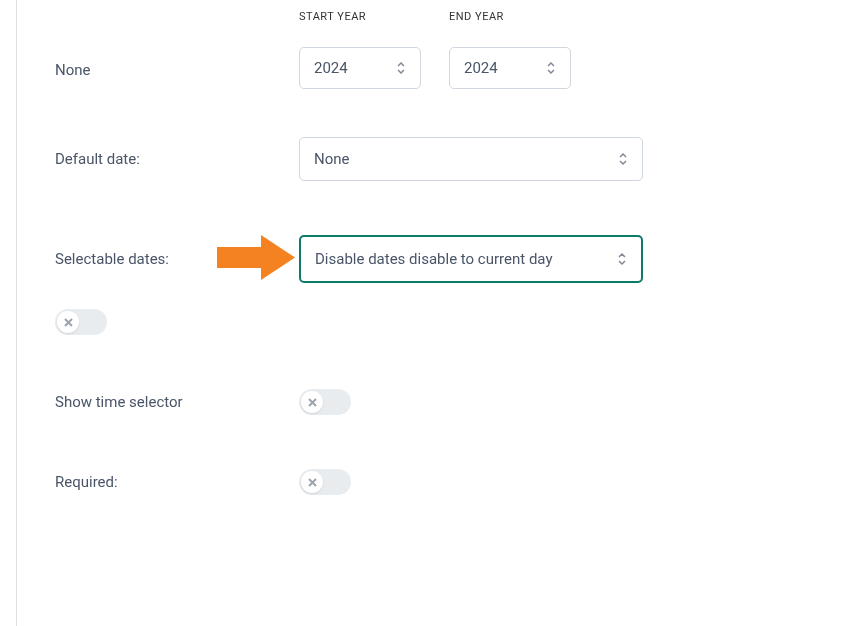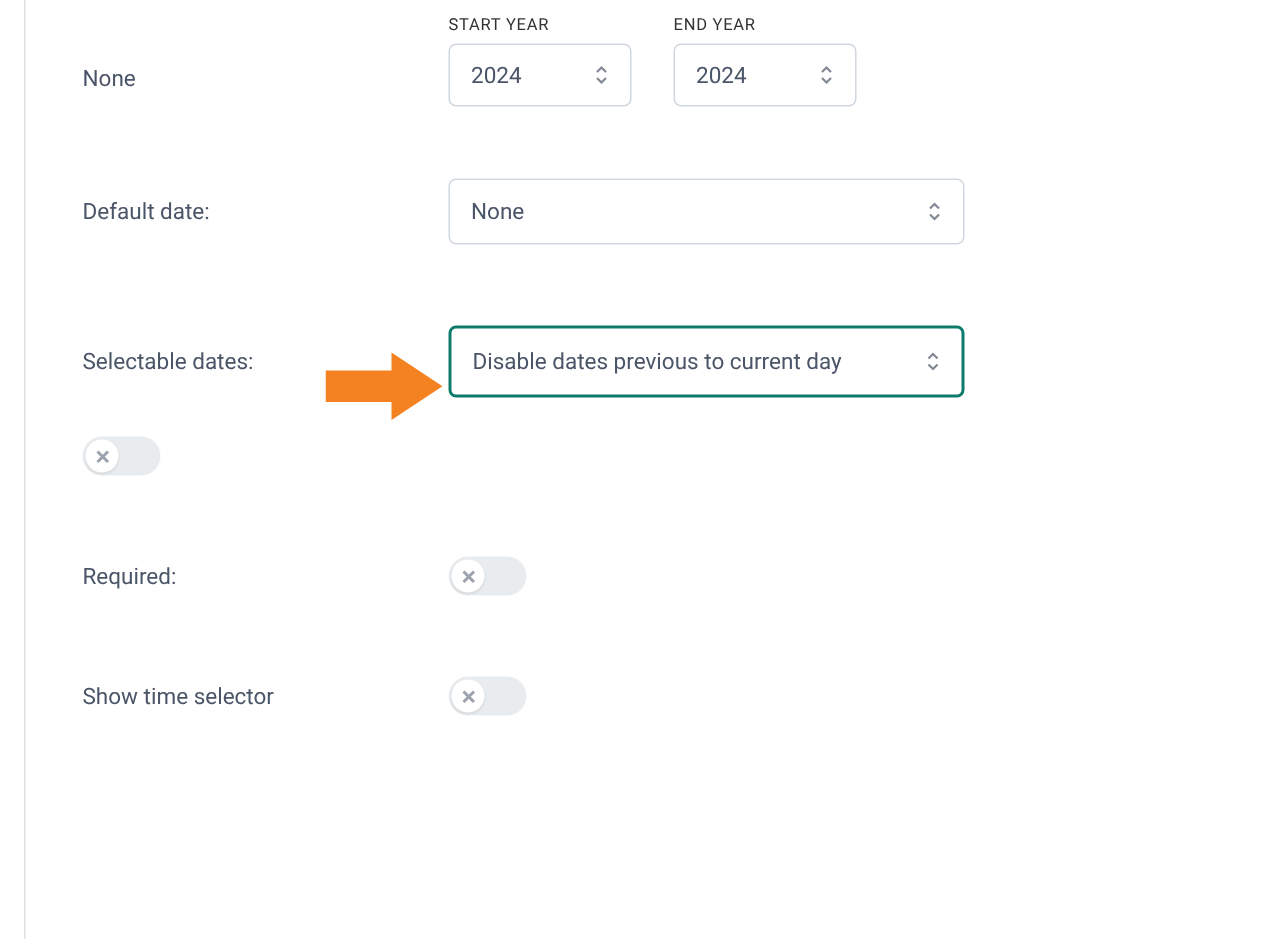--- a/index.html
+++ b/index.html
@@ -61,20 +61,21 @@
       display: flex;
       align-items: center;
       justify-content: space-between;
       padding: 10px 14px;
       cursor: pointer;
       position: relative;
     }
     .dropdown.small {
       width: 122px;
       height: 42px;
+      margin-top: 18px;
     }
     .dropdown.wide {
       width: 344px;
       height: 44px;
     }
     .dropdown.highlighted {
       border: 2px solid #0d7a6b;
       width: 344px;
       height: 48px;
     }
@@ -180,59 +181,59 @@
       <svg class="chevron-updown" viewBox="0 0 10 14">
         <path d="M2 5 L5 2 L8 5"></path>
         <path d="M2 9 L5 12 L8 9"></path>
       </svg>
     </div>
   </div>
 
   <div class="row selectable-row">
     <div class="label">Selectable dates:</div>
     <div class="dropdown highlighted">
-      <span class="dropdown-text">Disable dates previous to current day</span>
+      <span class="dropdown-text">Disable dates disable to current day</span>
       <svg class="chevron-updown" viewBox="0 0 10 14">
         <path d="M2 5 L5 2 L8 5"></path>
         <path d="M2 9 L5 12 L8 9"></path>
       </svg>
     </div>
   </div>
 
   <div class="row">
+    <div class="toggle">
+      <div class="toggle-knob">
+        <svg class="toggle-x" viewBox="0 0 9 9">
+          <path d="M1 1 L8 8 M8 1 L1 8"></path>
+        </svg>
+      </div>
+    </div>
+  </div>
+
+  <div class="row">
+    <div class="label">Show time selector</div>
     <div class="toggle">
       <div class="toggle-knob">
         <svg class="toggle-x" viewBox="0 0 9 9">
           <path d="M1 1 L8 8 M8 1 L1 8"></path>
         </svg>
       </div>
     </div>
   </div>
 
   <div class="row">
     <div class="label">Required:</div>
     <div class="toggle">
       <div class="toggle-knob">
         <svg class="toggle-x" viewBox="0 0 9 9">
           <path d="M1 1 L8 8 M8 1 L1 8"></path>
         </svg>
       </div>
     </div>
   </div>
 
-  <div class="row">
-    <div class="label">Show time selector</div>
-    <div class="toggle">
-      <div class="toggle-knob">
-        <svg class="toggle-x" viewBox="0 0 9 9">
-          <path d="M1 1 L8 8 M8 1 L1 8"></path>
-        </svg>
-      </div>
-    </div>
-  </div>
-
 </div>
 
 <div class="arrow-annotation">
   <svg class="arrow-svg" viewBox="0 0 78 45">
     <polygon points="0,12 44,12 44,0 78,22.5 44,45 44,33 0,33"></polygon>
   </svg>
 </div>
 
 </body></html>

